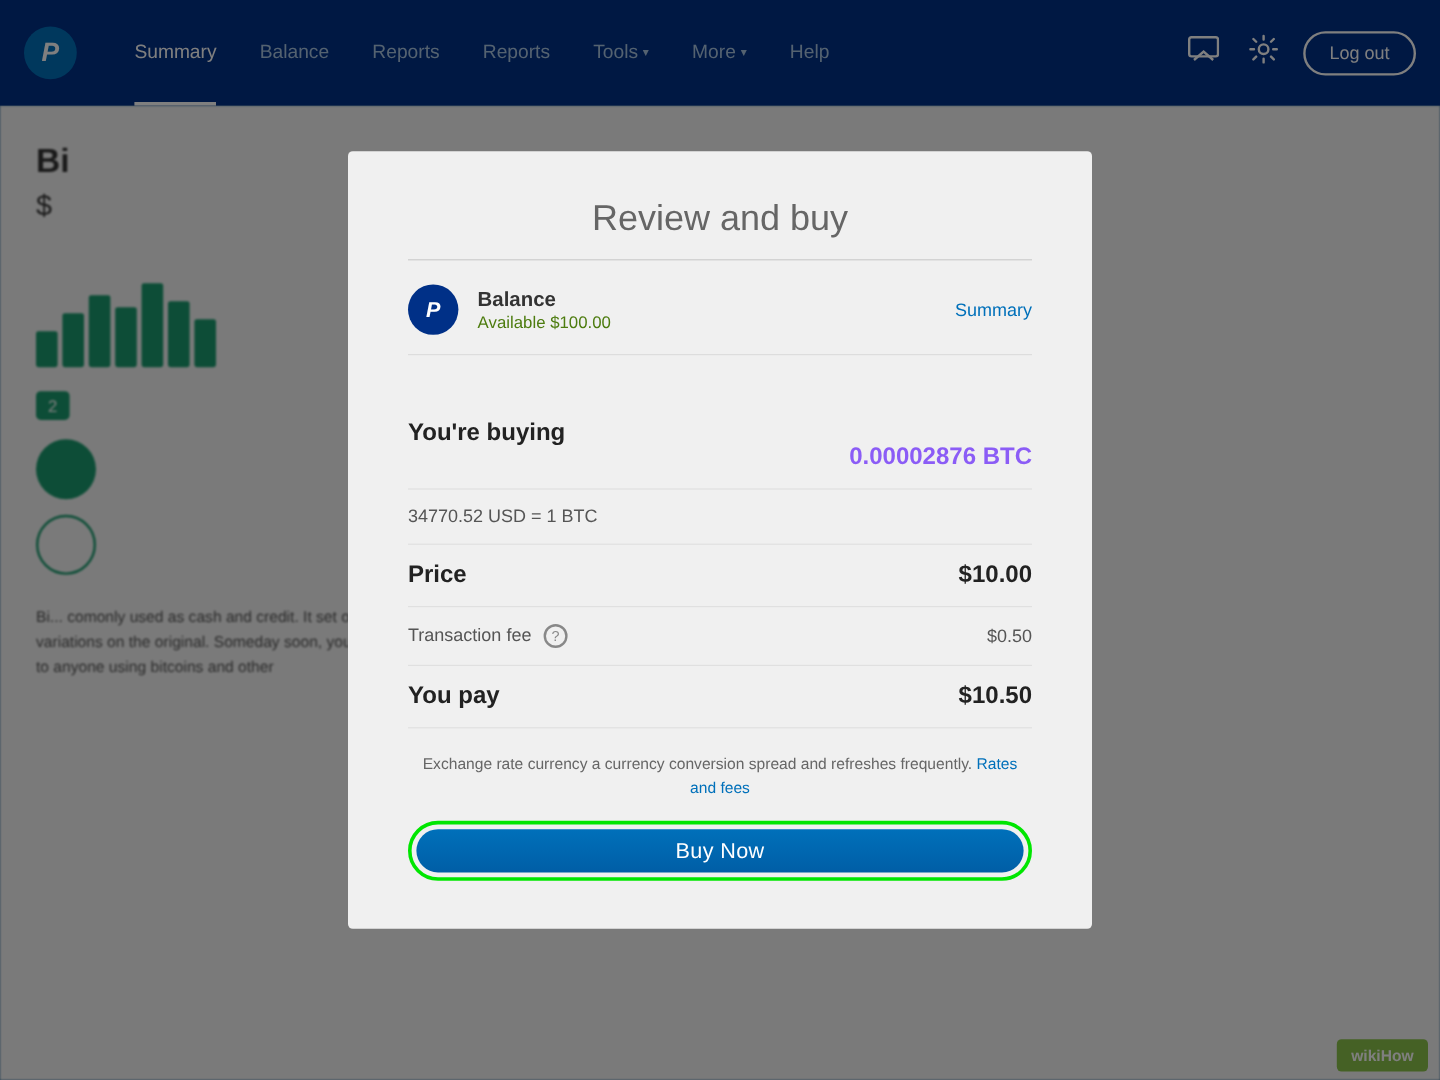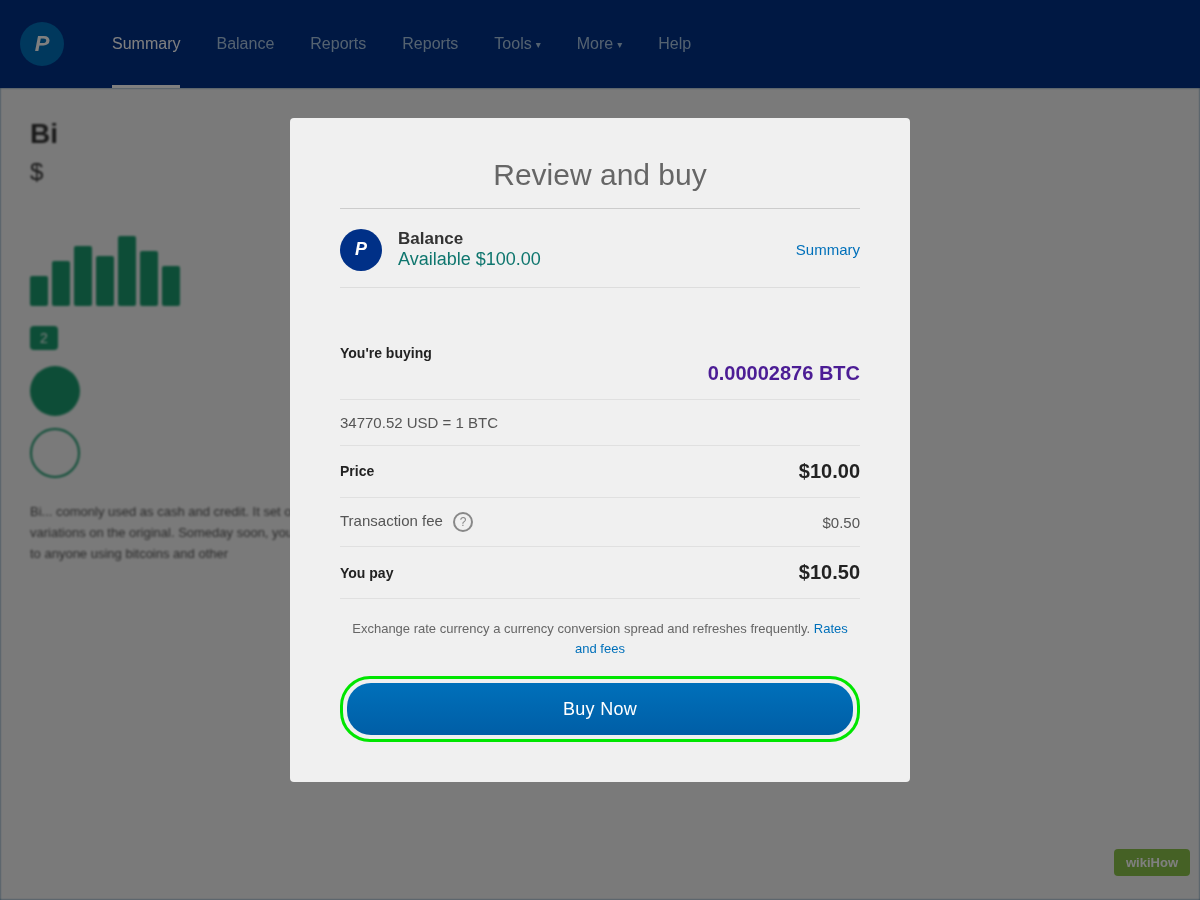--- a/index.html
+++ b/index.html
@@ -138,21 +138,21 @@
     }
     .bg-text {
       margin-top: 20px;
       font-size: 13px;
       color: #555;
       line-height: 1.6;
       max-width: 600px;
     }
     .wikihow-badge {
       position: absolute;
-      bottom: 24px;
+      bottom: 7px;
       right: 10px;
       background: #8bc34a;
       color: white;
       padding: 6px 12px;
       font-size: 13px;
       border-radius: 4px;
       font-weight: bold;
     }
 
     
@@ -213,22 +213,22 @@
       font-weight: bold;
       font-style: italic;
     }
     .payment-info { flex: 1; }
     .payment-label {
       font-size: 17px;
       font-weight: bold;
       color: #333;
     }
     .payment-available {
-      font-size: 18px;
-      color: #0f766e;
+      font-size: 14px;
+      color: #4d7c0f;
     }
     .change-link {
       color: #0070ba;
       font-size: 15px;
       cursor: pointer;
       text-decoration: none;
     }
 
     
     .review-row {
@@ -239,30 +239,30 @@
     }
     .review-row:last-of-type { border-bottom: none; }
     .row-label {
       font-size: 15px;
       color: #555;
       flex: 1;
     }
     .row-label.bold {
       font-weight: bold;
       color: #222;
-      font-size: 14px;
+      font-size: 20px;
     }
     .row-value {
       font-size: 15px;
       color: #555;
       text-align: right;
     }
     .row-value.bold {
       font-weight: bold;
-      color: #4c1d95;
+      color: #8b5cf6;
       font-size: 20px;
       margin-top: 40px;
     }
     .row-value.price-bold {
       font-weight: bold;
       color: #222;
       font-size: 20px;
     }
     .help-icon {
       display: inline-flex;
@@ -298,21 +298,21 @@
       border: 3px solid #00e600;
       border-radius: 30px;
       padding: 4px;
     }
     .buy-btn {
       background: linear-gradient(180deg, #0070ba 0%, #005ea6 100%);
       color: white;
       border: none;
       border-radius: 24px;
       width: 100%;
-      height: 52px;
+      height: 36px;
       font-size: 18px;
       cursor: pointer;
       font-weight: 500;
       letter-spacing: 0.3px;
     }
   </style>
 </head>
 <body>
 
 <nav class="navbar">
@@ -327,20 +327,35 @@
     <a class="nav-item">
       <span>Tools</span>
       <span class="chevron">▾</span>
     </a>
     <a class="nav-item">
       <span>More</span>
       <span class="chevron">▾</span>
     </a>
     <a class="nav-item">Help</a>
   </div>
+  <div class="nav-right">
+    <button class="nav-icon-btn">
+      <svg width="26" height="22" viewBox="0 0 26 22" fill="none" xmlns="http://www.w3.org/2000/svg">
+        <rect x="1" y="1" width="24" height="16" rx="2" stroke="white" stroke-width="2"></rect>
+        <path d="M5 20 L13 13 L21 20" stroke="white" stroke-width="2" fill="none"></path>
+      </svg>
+    </button>
+    <button class="nav-icon-btn">
+      <svg width="26" height="26" viewBox="0 0 26 26" fill="none" xmlns="http://www.w3.org/2000/svg">
+        <circle cx="13" cy="13" r="4" stroke="white" stroke-width="2"></circle>
+        <path d="M13 2 L13 5 M13 21 L13 24 M2 13 L5 13 M21 13 L24 13 M4.5 4.5 L6.8 6.8 M19.2 19.2 L21.5 21.5 M21.5 4.5 L19.2 6.8 M6.8 19.2 L4.5 21.5" stroke="white" stroke-width="2" stroke-linecap="round"></path>
+      </svg>
+    </button>
+    <button class="logout-btn">Log out</button>
+  </div>
 </nav>
 
 <div class="bg-page">
   <div class="bg-title">Bi</div>
   <div class="bg-price">$</div>
   <div class="bg-chart">
     <div class="bg-step" style="height:30px"></div>
     <div class="bg-step" style="height:45px"></div>
     <div class="bg-step" style="height:60px"></div>
     <div class="bg-step" style="height:50px"></div>

